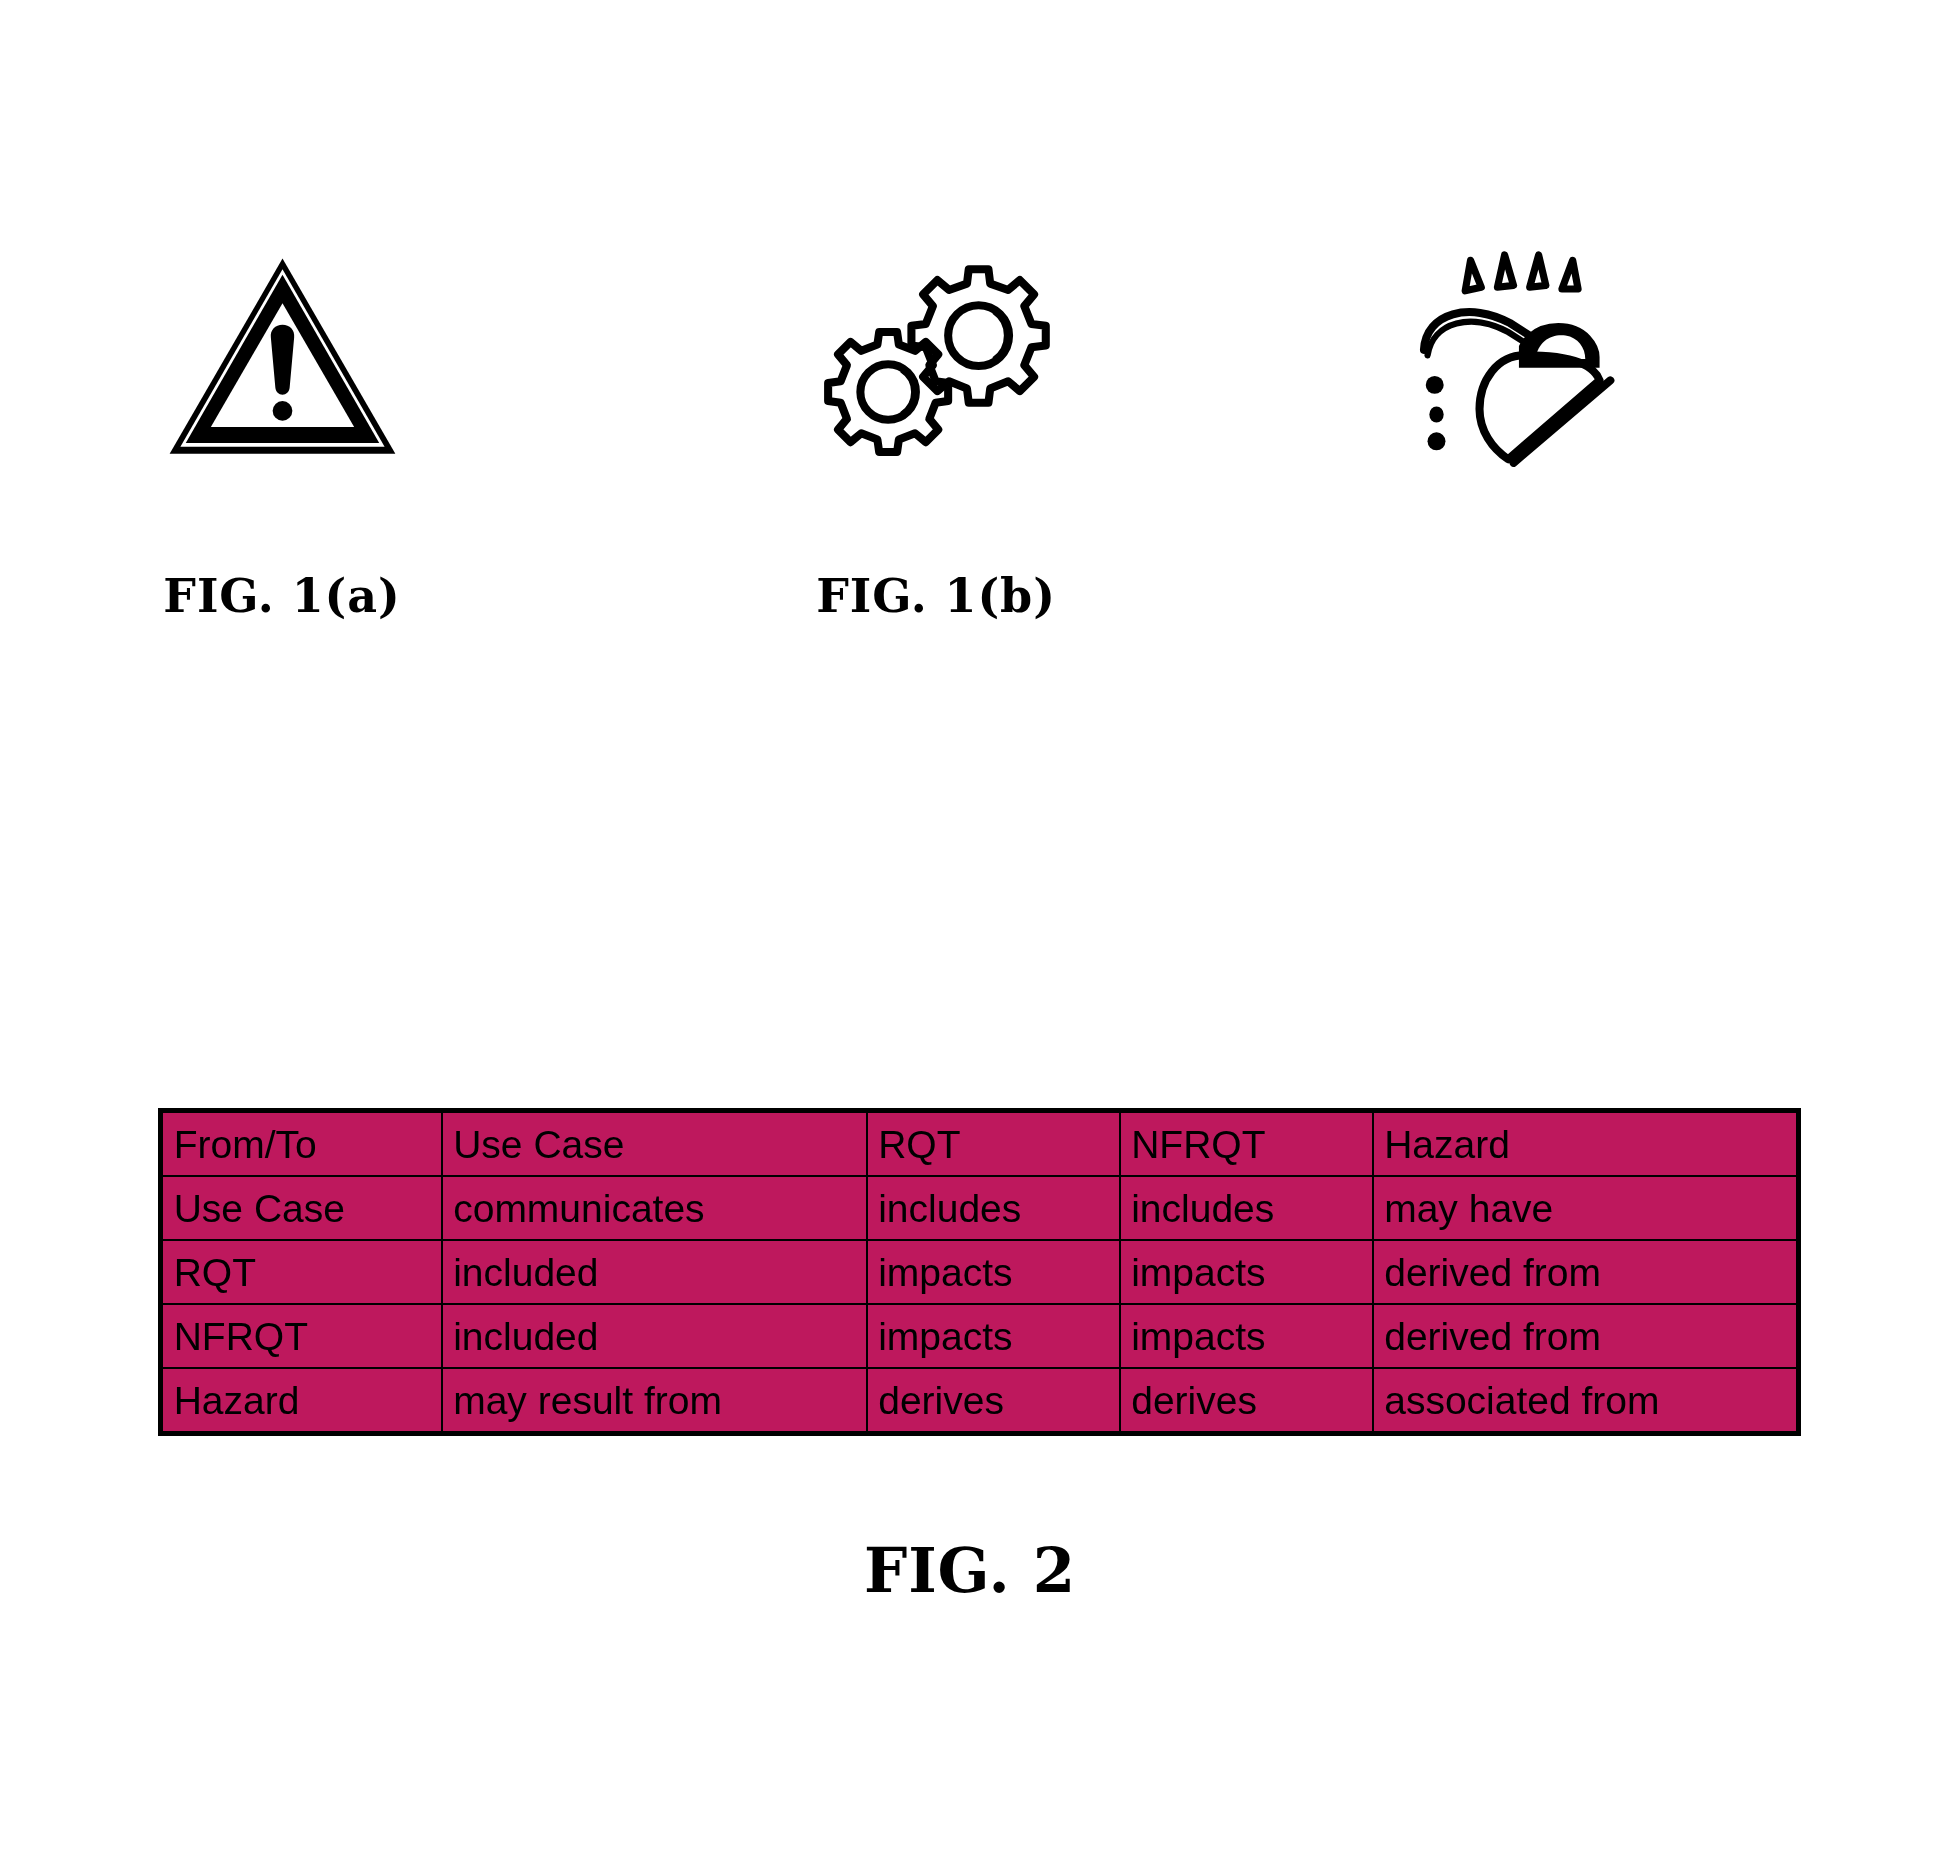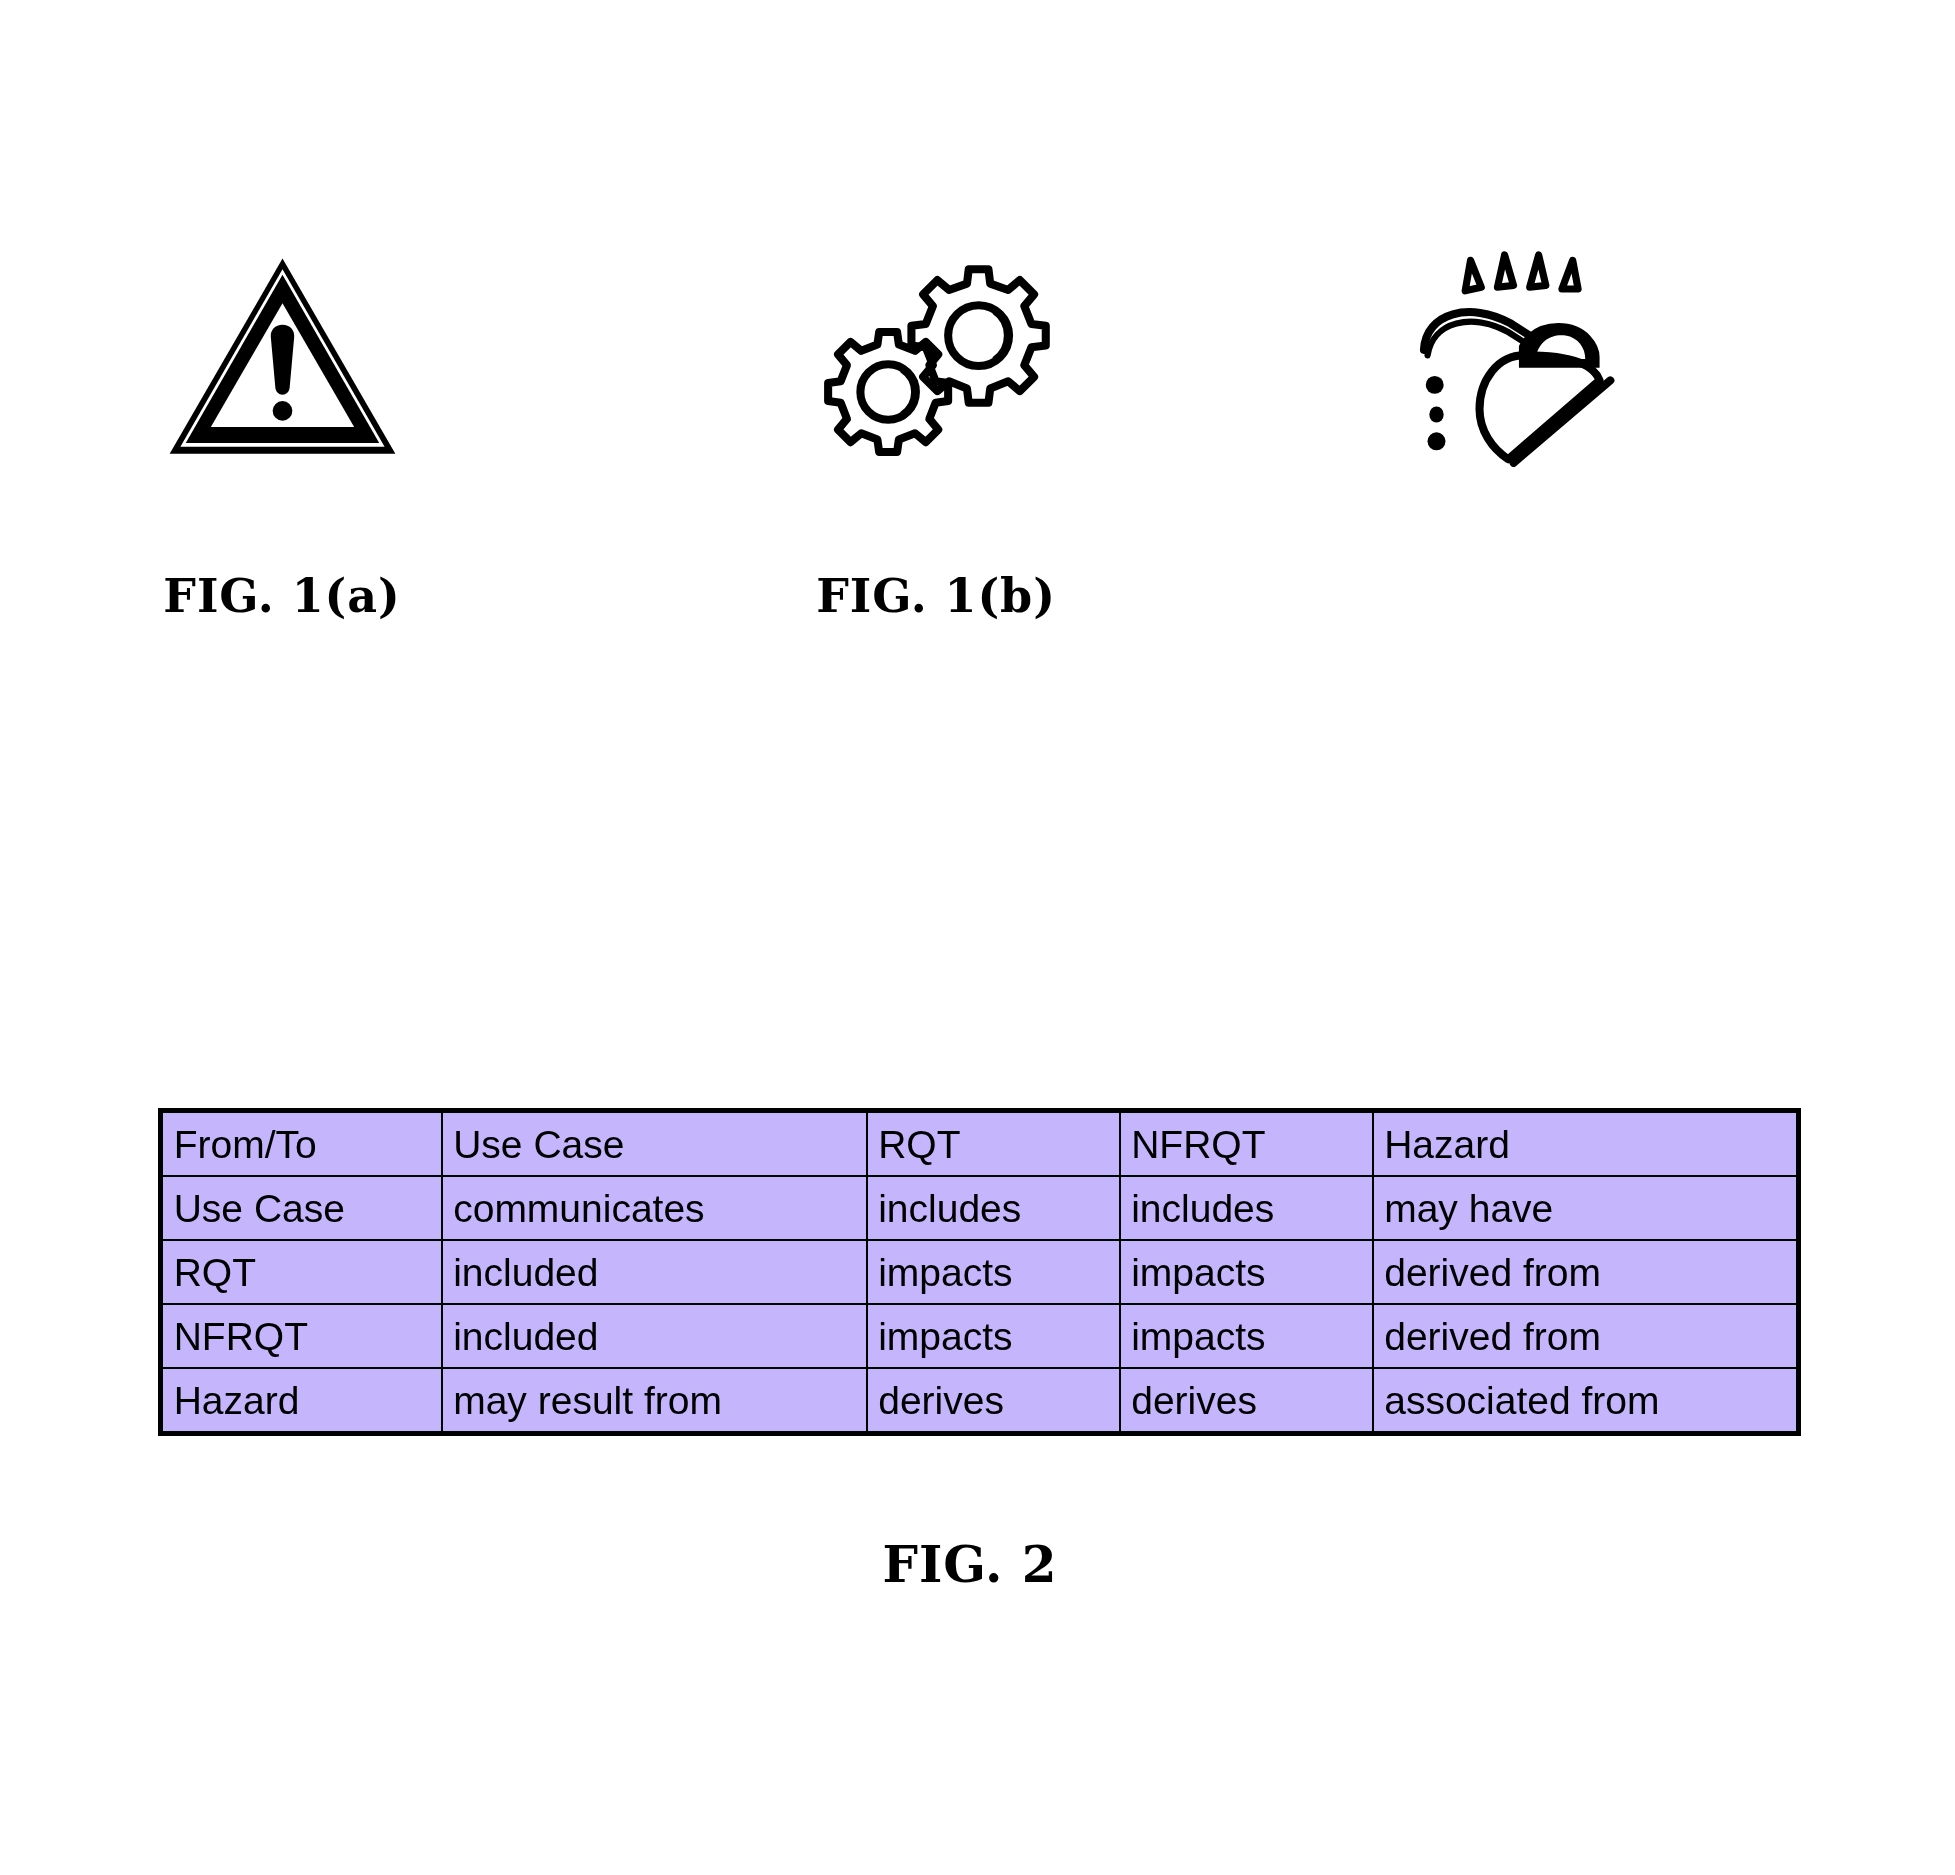--- a/index.html
+++ b/index.html
@@ -65,39 +65,39 @@
   .cap-c { left: 1379px; top: 573px; width: 296px; }
 
   .cap-fig2 {
     position: absolute;
     left: 0;
     top: 1540px;
     width: 1940px;
     text-align: center;
     font-family: "DejaVu Serif", "Liberation Serif", serif;
     font-weight: bold;
-    font-size: 50px;
+    font-size: 61px;
     letter-spacing: 0.9px;
     line-height: 1;
     color: #000;
   }
 
   
   .table-wrap {
     position: absolute;
     left: 158px;
     top: 1108px;
     width: 1639px;
   }
   table.matrix {
     border-collapse: collapse;
     table-layout: fixed;
     width: 1639px;
     border: 5.4px solid #000;
-    background: #c4b5fd;
+    background: #be185d;
   }
   table.matrix td {
     border: 2.7px solid #000;
     height: 62px;
     padding: 0 10.7px;
     font-family: "Liberation Sans", sans-serif;
     font-size: 39px;
     font-weight: 400;
     line-height: 1;
     color: #000;

